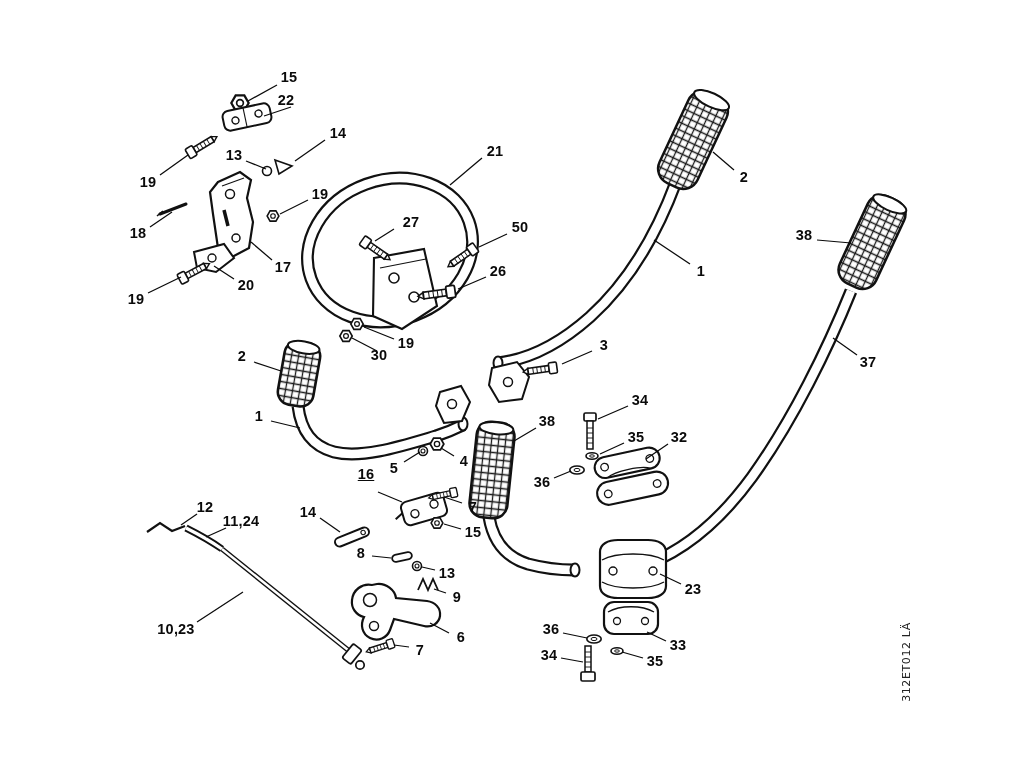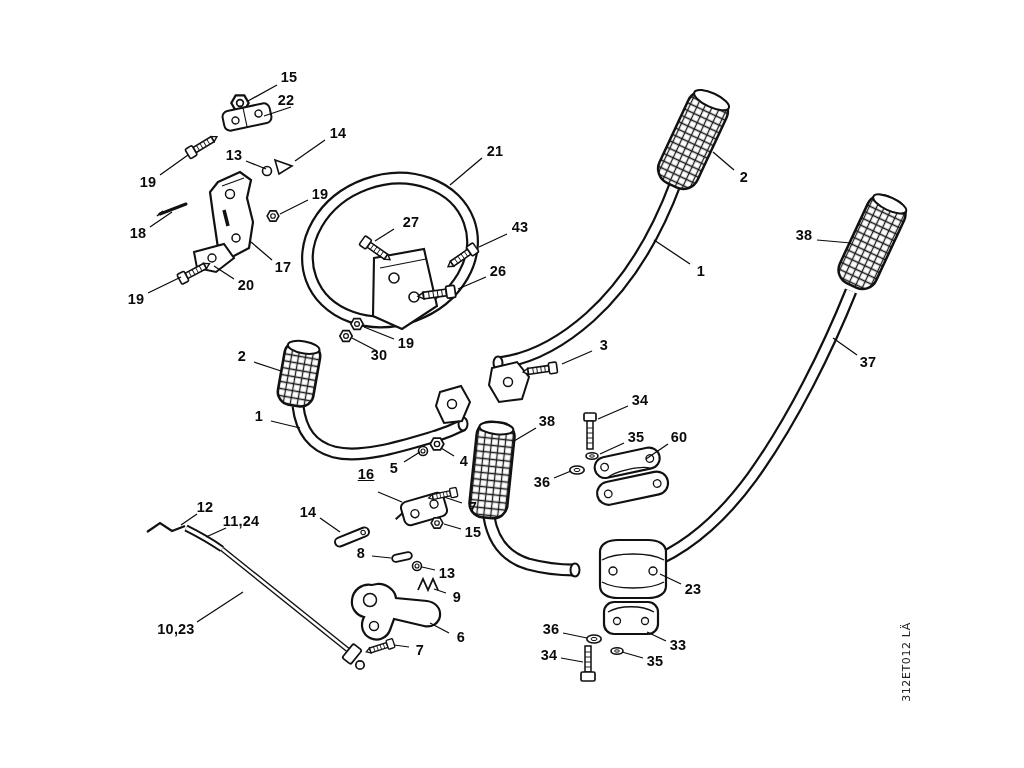--- a/index.html
+++ b/index.html
@@ -282,37 +282,37 @@
       <div class="callout" style="left: 338px; top: 133px;">14</div>
       <div class="callout" style="left: 234px; top: 155px;">13</div>
       <div class="callout" style="left: 148px; top: 182px;">19</div>
       <div class="callout" style="left: 320px; top: 194px;">19</div>
       <div class="callout" style="left: 138px; top: 233px;">18</div>
       <div class="callout" style="left: 283px; top: 267px;">17</div>
       <div class="callout" style="left: 246px; top: 285px;">20</div>
       <div class="callout" style="left: 136px; top: 299px;">19</div>
       <div class="callout" style="left: 495px; top: 151px;">21</div>
       <div class="callout" style="left: 405px; top: 222px; margin-left: 6px;">27</div>
-      <div class="callout" style="left: 520px; top: 227px;">43</div>
+      <div class="callout" style="left: 520px; top: 227px;">50</div>
       <div class="callout" style="left: 498px; top: 271px;">26</div>
       <div class="callout" style="left: 406px; top: 343px;">19</div>
       <div class="callout" style="left: 379px; top: 355px;">30</div>
       <div class="callout" style="left: 744px; top: 177px;">2</div>
       <div class="callout" style="left: 701px; top: 271px;">1</div>
       <div class="callout" style="left: 804px; top: 235px;">38</div>
       <div class="callout" style="left: 868px; top: 362px;">37</div>
       <div class="callout" style="left: 604px; top: 345px;">3</div>
       <div class="callout" style="left: 242px; top: 356px;">2</div>
       <div class="callout" style="left: 259px; top: 416px;">1</div>
       <div class="callout" style="left: 394px; top: 468px;">5</div>
       <div class="callout" style="left: 464px; top: 461px;">4</div>
       <div class="callout" style="left: 547px; top: 421px;">38</div>
       <div class="callout" style="left: 640px; top: 400px;">34</div>
       <div class="callout" style="left: 636px; top: 437px;">35</div>
-      <div class="callout" style="left: 679px; top: 437px;">60</div>
+      <div class="callout" style="left: 679px; top: 437px;">32</div>
       <div class="callout" style="left: 542px; top: 482px;">36</div>
       <div class="callout" style="left: 366px; top: 474px; text-decoration: underline;">16</div>
       <div class="callout" style="left: 473px; top: 507px;">7</div>
       <div class="callout" style="left: 308px; top: 512px;">14</div>
       <div class="callout" style="left: 473px; top: 532px;">15</div>
       <div class="callout" style="left: 205px; top: 507px;">12</div>
       <div class="callout" style="left: 241px; top: 521px;">11,24</div>
       <div class="callout" style="left: 361px; top: 553px;">8</div>
       <div class="callout" style="left: 447px; top: 573px;">13</div>
       <div class="callout" style="left: 457px; top: 597px;">9</div>

